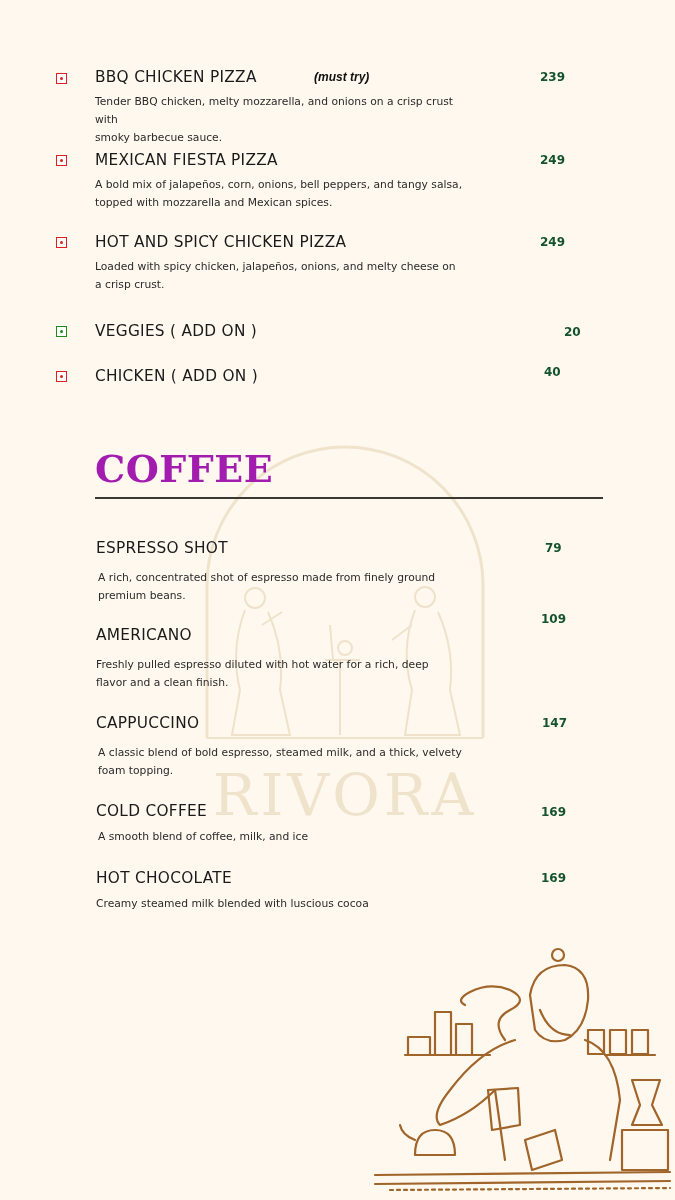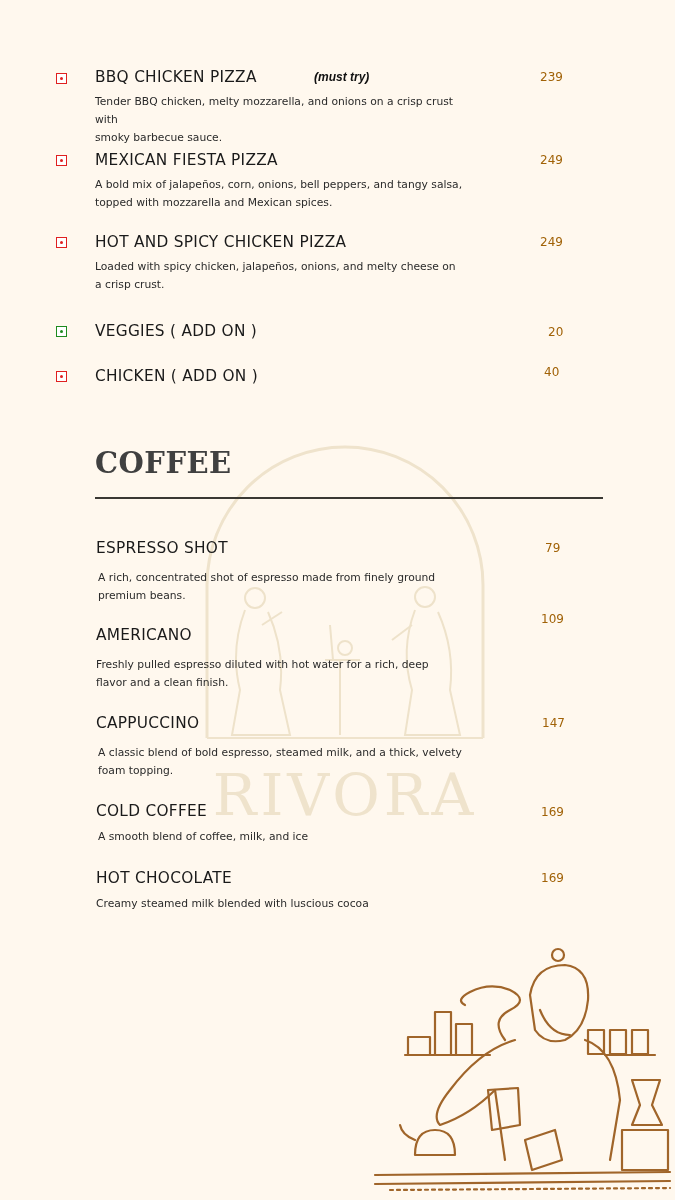--- a/index.html
+++ b/index.html
@@ -23,29 +23,29 @@
     position:absolute; font-size:16.5px; letter-spacing:0.3px; color:#1a1a1a;
     font-family:"DejaVu Sans", sans-serif; font-weight:normal; white-space:nowrap;
     transform:scaleX(0.93); transform-origin:left center;
   }
   .item-desc {
     position:absolute; font-size:11.2px; line-height:18px; color:#2a2a2a; width:400px;
     font-family:"DejaVu Sans", sans-serif;
     transform:scaleX(0.96); transform-origin:left top;
   }
   .price {
-    position:absolute; font-size:12px; color:#a16207; font-family:"DejaVu Sans", sans-serif;
+    position:absolute; font-size:12px; color:#14532d; font-family:"DejaVu Sans", sans-serif;font-weight:bold;
   }
   .must-try {
     position:absolute; left:314px; top:70px; font-family:Liberation Sans, sans-serif;
     font-style:italic; font-weight:bold; font-size:12px; color:#111;
   }
   .section-title {
     position:absolute; left:95px; top:446px; font-family:"DejaVu Serif", serif;
-    font-weight:bold; font-size:29px; letter-spacing:0.5px; color:#404040;
+    font-weight:bold; font-size:38px; letter-spacing:0.5px; color:#a21caf;
   }
   .divider { position:absolute; left:95px; top:497px; width:508px; height:2px; background:#3a3833; }
   .watermark { position:absolute; left:0; top:0; pointer-events:none; }
 </style>
 </head>
 <body>
 
 <svg class="watermark" width="675" height="1200" viewBox="0 0 675 1200">
   <path d="M207 738 L207 585 A138 138 0 0 1 483 585 L483 738" fill="none" stroke="#EFE3CC" stroke-width="3"></path>
   <path d="M207 738 L483 738" fill="none" stroke="#EFE3CC" stroke-width="2"></path>
@@ -91,21 +91,21 @@
   <span class="price" style="left:540px;top:235px;">249</span>
   <div class="item-desc" style="left:95px;top:258px;">
     <div>Loaded with spicy chicken, jalapeños, onions, and melty cheese on</div>
       <div>a crisp crust.</div>
   </div>
 </div>
 
 <div>
   <span class="veg-mark veg" style="left:56px;top:326px;"></span>
   <span class="item-name" style="left:95px;top:321px;">VEGGIES ( ADD ON )</span>
-  <span class="price" style="left:548px;top:325px;">20</span>
+  <span class="price" style="left:564px;top:325px;">20</span>
 </div>
 
 <div>
   <span class="veg-mark" style="left:56px;top:371px;"></span>
   <span class="item-name" style="left:95px;top:366px;">CHICKEN ( ADD ON )</span>
   <span class="price" style="left:544px;top:365px;">40</span>
 </div>
 
 <h2 class="section-title" style="margin:0;">COFFEE</h2>
 <div class="divider"></div>

